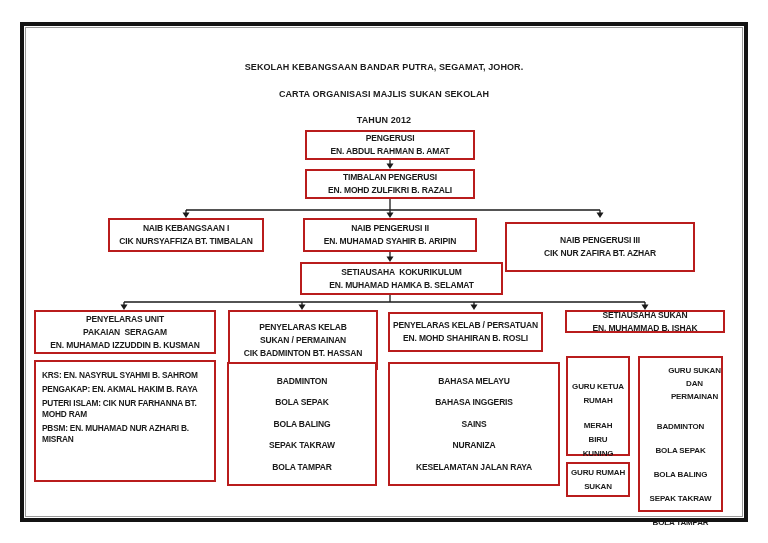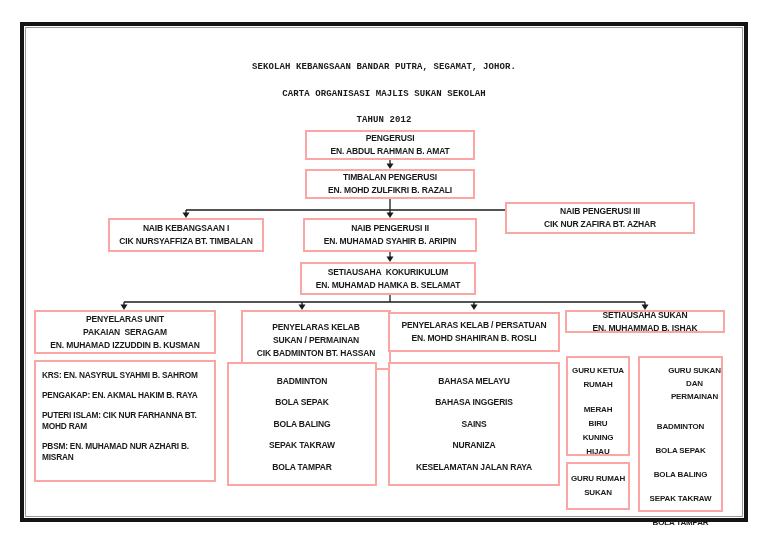--- a/index.html
+++ b/index.html
@@ -10,35 +10,35 @@
   }
   .frame {
     position:absolute; left:20px; top:22px; width:720px; height:492px;
     border:4px solid #141414;
   }
   .frame-inner {
     position:absolute; inset:1px; border:1px solid #9a9a9a;
   }
   .titleline {
     position:absolute; left:0; width:768px; text-align:center;
-    font-size:9px; font-weight:bold; letter-spacing:0.1px; white-space:pre-wrap;font-family:Liberation Mono, monospace;
+    font-size:9px; font-weight:bold; letter-spacing:0.1px; white-space:pre-wrap;
   }
   .conn { position:absolute; left:0; top:0; }
   .obox {
-    position:absolute; background:#fff; border:2px solid #fca5a5;
+    position:absolute; background:#fff; border:2px solid #b91c1c;
     display:flex; flex-direction:column; align-items:center; justify-content:center;
     text-align:center; font-weight:bold; font-size:8.5px; line-height:13px;
     letter-spacing:-0.15px; white-space:pre-wrap; box-sizing:border-box;
   }
   .listbox-left {
     justify-content:flex-start; align-items:flex-start; text-align:left;
-    padding:8px 5px 4px 6px; gap:9px; font-size:8.3px; line-height:11px; letter-spacing:-0.2px;
+    padding:8px 5px 4px 6px; gap:3px; font-size:8.3px; line-height:11px; letter-spacing:-0.2px;
   }
   .listbox-even { justify-content:space-evenly; padding:2px 0; }
-  .gkr { justify-content:flex-start; padding-top:6px; font-size:8px; line-height:14px; }
+  .gkr { justify-content:flex-start; padding-top:22px; font-size:8px; line-height:14px; }
   .gkr .gkr-title { margin-bottom:11px; }
   .grs { font-size:8px; line-height:14px; }
   .gs  { justify-content:flex-start; padding-top:6px; font-size:8px; line-height:13px; }
   .gs .gs-title { margin-bottom:6px;padding-left:28px; }
   .gs .gs-item { margin-top:11px; }
 </style>
 </head>
 <body>
 
 <div class="page">
@@ -82,41 +82,41 @@
   </div>
 
   <div class="obox" style="left:108px;top:218px;width:156px;height:34px">
     <div>NAIB KEBANGSAAN I</div>
     <div>CIK NURSYAFFIZA BT. TIMBALAN</div>
   </div>
   <div class="obox" style="left:303px;top:218px;width:174px;height:34px">
     <div>NAIB PENGERUSI II</div>
     <div>EN. MUHAMAD SYAHIR B. ARIPIN</div>
   </div>
-  <div class="obox" style="left:505px;top:202px;width:190px;height:32px">
+  <div class="obox" style="left:505px;top:222px;width:190px;height:50px">
     <div>NAIB PENGERUSI III</div>
     <div>CIK NUR ZAFIRA BT. AZHAR</div>
   </div>
 
-  <div class="obox" style="left:300px;top:262px;width:176px;height:33px">
+  <div class="obox" style="left:300px;top:262px;width:203px;height:33px">
     <div>SETIAUSAHA  KOKURIKULUM</div>
     <div>EN. MUHAMAD HAMKA B. SELAMAT</div>
   </div>
 
   <div class="obox" style="left:34px;top:310px;width:182px;height:44px">
     <div>PENYELARAS UNIT</div>
     <div>PAKAIAN  SERAGAM</div>
     <div>EN. MUHAMAD IZZUDDIN B. KUSMAN</div>
   </div>
-  <div class="obox" style="left:241px;top:310px;width:150px;height:60px">
+  <div class="obox" style="left:228px;top:310px;width:150px;height:60px">
     <div>PENYELARAS KELAB</div>
     <div>SUKAN / PERMAINAN</div>
     <div>CIK BADMINTON BT. HASSAN</div>
   </div>
-  <div class="obox" style="left:388px;top:312px;width:172px;height:40px">
+  <div class="obox" style="left:388px;top:312px;width:155px;height:40px">
     <div>PENYELARAS KELAB / PERSATUAN</div>
     <div>EN. MOHD SHAHIRAN B. ROSLI</div>
   </div>
   <div class="obox" style="left:565px;top:310px;width:160px;height:23px">
     <div>SETIAUSAHA SUKAN</div>
     <div>EN. MUHAMMAD B. ISHAK</div>
   </div>
 
   <div class="obox listbox-left" style="left:34px;top:360px;width:182px;height:122px">
     <div>KRS: EN. NASYRUL SYAHMI B. SAHROM</div>
@@ -142,21 +142,21 @@
   </div>
 
   <div class="obox gkr" style="left:566px;top:356px;width:64px;height:100px">
     <div class="gkr-title">GURU KETUA RUMAH</div>
     <div>MERAH</div>
     <div>BIRU</div>
     <div>KUNING</div>
     <div>HIJAU</div>
   </div>
 
-  <div class="obox grs" style="left:566px;top:462px;width:64px;height:48px">
+  <div class="obox grs" style="left:566px;top:462px;width:64px;height:35px">
     <div>GURU RUMAH SUKAN</div>
   </div>
 
   <div class="obox gs" style="left:638px;top:356px;width:85px;height:156px">
     <div class="gs-title">GURU SUKAN DAN PERMAINAN</div>
     <div class="gs-item">BADMINTON</div>
     <div class="gs-item">BOLA SEPAK</div>
     <div class="gs-item">BOLA BALING</div>
     <div class="gs-item">SEPAK TAKRAW</div>
     <div class="gs-item">BOLA TAMPAR</div>

